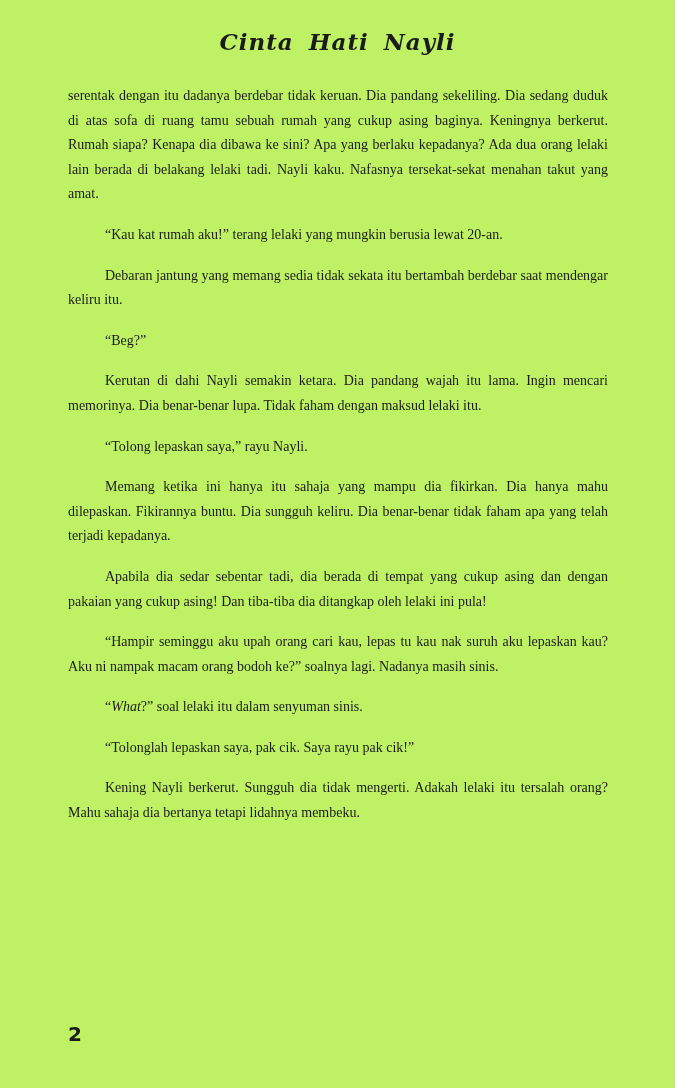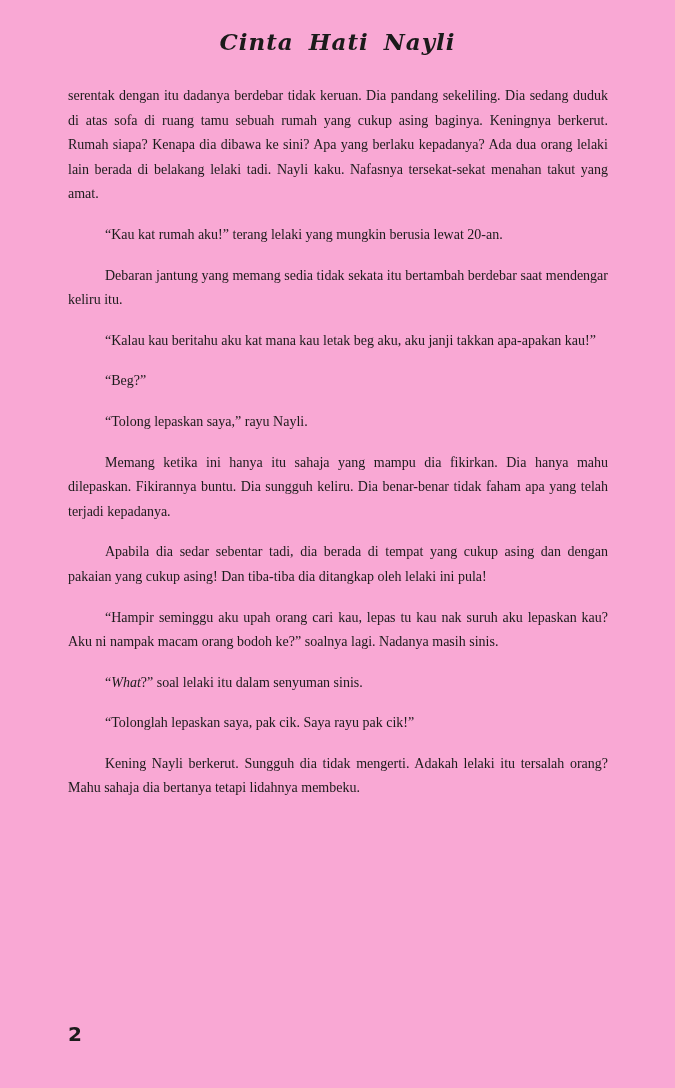--- a/index.html
+++ b/index.html
@@ -55,31 +55,31 @@
     top: 1022px;
     left: 68px;
     font-family: "DejaVu Sans", sans-serif;
     font-weight: 700;
     font-size: 20px;
   }
 </style>
 </head>
 <body>
 
-<div class="page" style="color: rgb(27, 27, 27); background: #f9a8d4;">
+<div class="page" style="color: rgb(27, 27, 27); background: #bef264;">
   <header class="running-head">
     <span class="running-title">Cinta Hati Nayli</span>
   </header>
 
   <main class="body-text" id="paragraphs">
       <p class="para"><span class="seg">serentak dengan itu dadanya berdebar tidak keruan. Dia pandang sekeliling. Dia sedang duduk di atas sofa di ruang tamu sebuah rumah yang cukup asing baginya. Keningnya berkerut. Rumah siapa? Kenapa dia dibawa ke sini? Apa yang berlaku kepadanya? Ada dua orang lelaki lain berada di belakang lelaki tadi. Nayli kaku. Nafasnya tersekat-sekat menahan takut yang amat.</span></p>
       <p class="para indent"><span class="seg">“Kau kat rumah aku!” terang lelaki yang mungkin berusia lewat 20-an.</span></p>
       <p class="para indent"><span class="seg">Debaran jantung yang memang sedia tidak sekata itu bertambah berdebar saat mendengar keliru itu.</span></p>
-      <p class="para indent"><span class="seg">“Kalau kau beritahu aku kat mana kau letak beg aku, aku janji takkan apa-apakan kau!”</span></p>
       <p class="para indent"><span class="seg">“Beg?”</span></p>
+      <p class="para indent"><span class="seg">Kerutan di dahi Nayli semakin ketara. Dia pandang wajah itu lama. Ingin mencari memorinya. Dia benar-benar lupa. Tidak faham dengan maksud lelaki itu.</span></p>
       <p class="para indent"><span class="seg">“Tolong lepaskan saya,” rayu Nayli.</span></p>
       <p class="para indent"><span class="seg">Memang ketika ini hanya itu sahaja yang mampu dia fikirkan. Dia hanya mahu dilepaskan. Fikirannya buntu. Dia sungguh keliru. Dia benar-benar tidak faham apa yang telah terjadi kepadanya.</span></p>
       <p class="para indent"><span class="seg">Apabila dia sedar sebentar tadi, dia berada di tempat yang cukup asing dan dengan pakaian yang cukup asing! Dan tiba-tiba dia ditangkap oleh lelaki ini pula!</span></p>
       <p class="para indent"><span class="seg">“Hampir seminggu aku upah orang cari kau, lepas tu kau nak suruh aku lepaskan kau? Aku ni nampak macam orang bodoh ke?” soalnya lagi. Nadanya masih sinis.</span></p>
       <p class="para indent"><span class="seg">“</span><span class="seg-italic">What</span><span class="seg">?” soal lelaki itu dalam senyuman sinis.</span></p>
       <p class="para indent"><span class="seg">“Tolonglah lepaskan saya, pak cik. Saya rayu pak cik!”</span></p>
       <p class="para indent"><span class="seg">Kening Nayli berkerut. Sungguh dia tidak mengerti. Adakah lelaki itu tersalah orang? Mahu sahaja dia bertanya tetapi lidahnya membeku.</span></p>
     </main>
 
   <footer>

